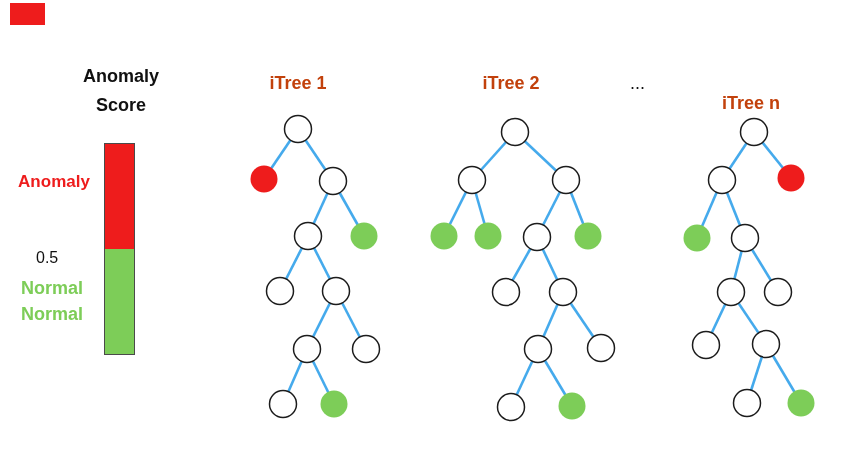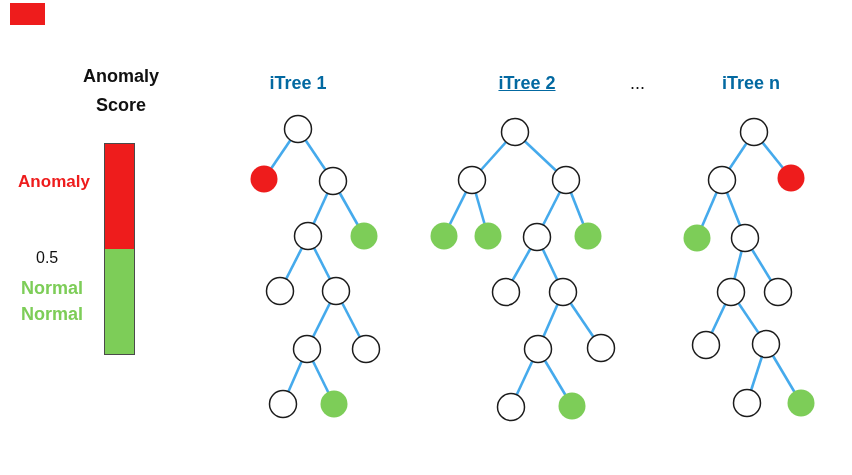--- a/index.html
+++ b/index.html
@@ -59,25 +59,25 @@
     line-height: 26px;
     color: var(--green, #7dcd58);
   }
   .tree-title {
     position: absolute;
     top: 73px;
     width: 122px;
     text-align: center;
     font-weight: bold;
     font-size: 18px;
-    color: #0369a1;
+    color: #c2410c;
   }
   .tree-title.t1 { left: 237px; }
-  .tree-title.t2 { left: 466px; text-decoration: underline; }
-  .tree-title.tn { left: 690px; }
+  .tree-title.t2 { left: 450px; }
+  .tree-title.tn { left: 690px; margin-top: 20px; }
   .ellipsis {
     position: absolute;
     left: 615px; top: 73px; width: 45px;
     text-align: center;
     font-size: 18px;
     color: #111111;
   }
   svg.trees { position: absolute; left: 0; top: 0; }
 </style>
 </head>

